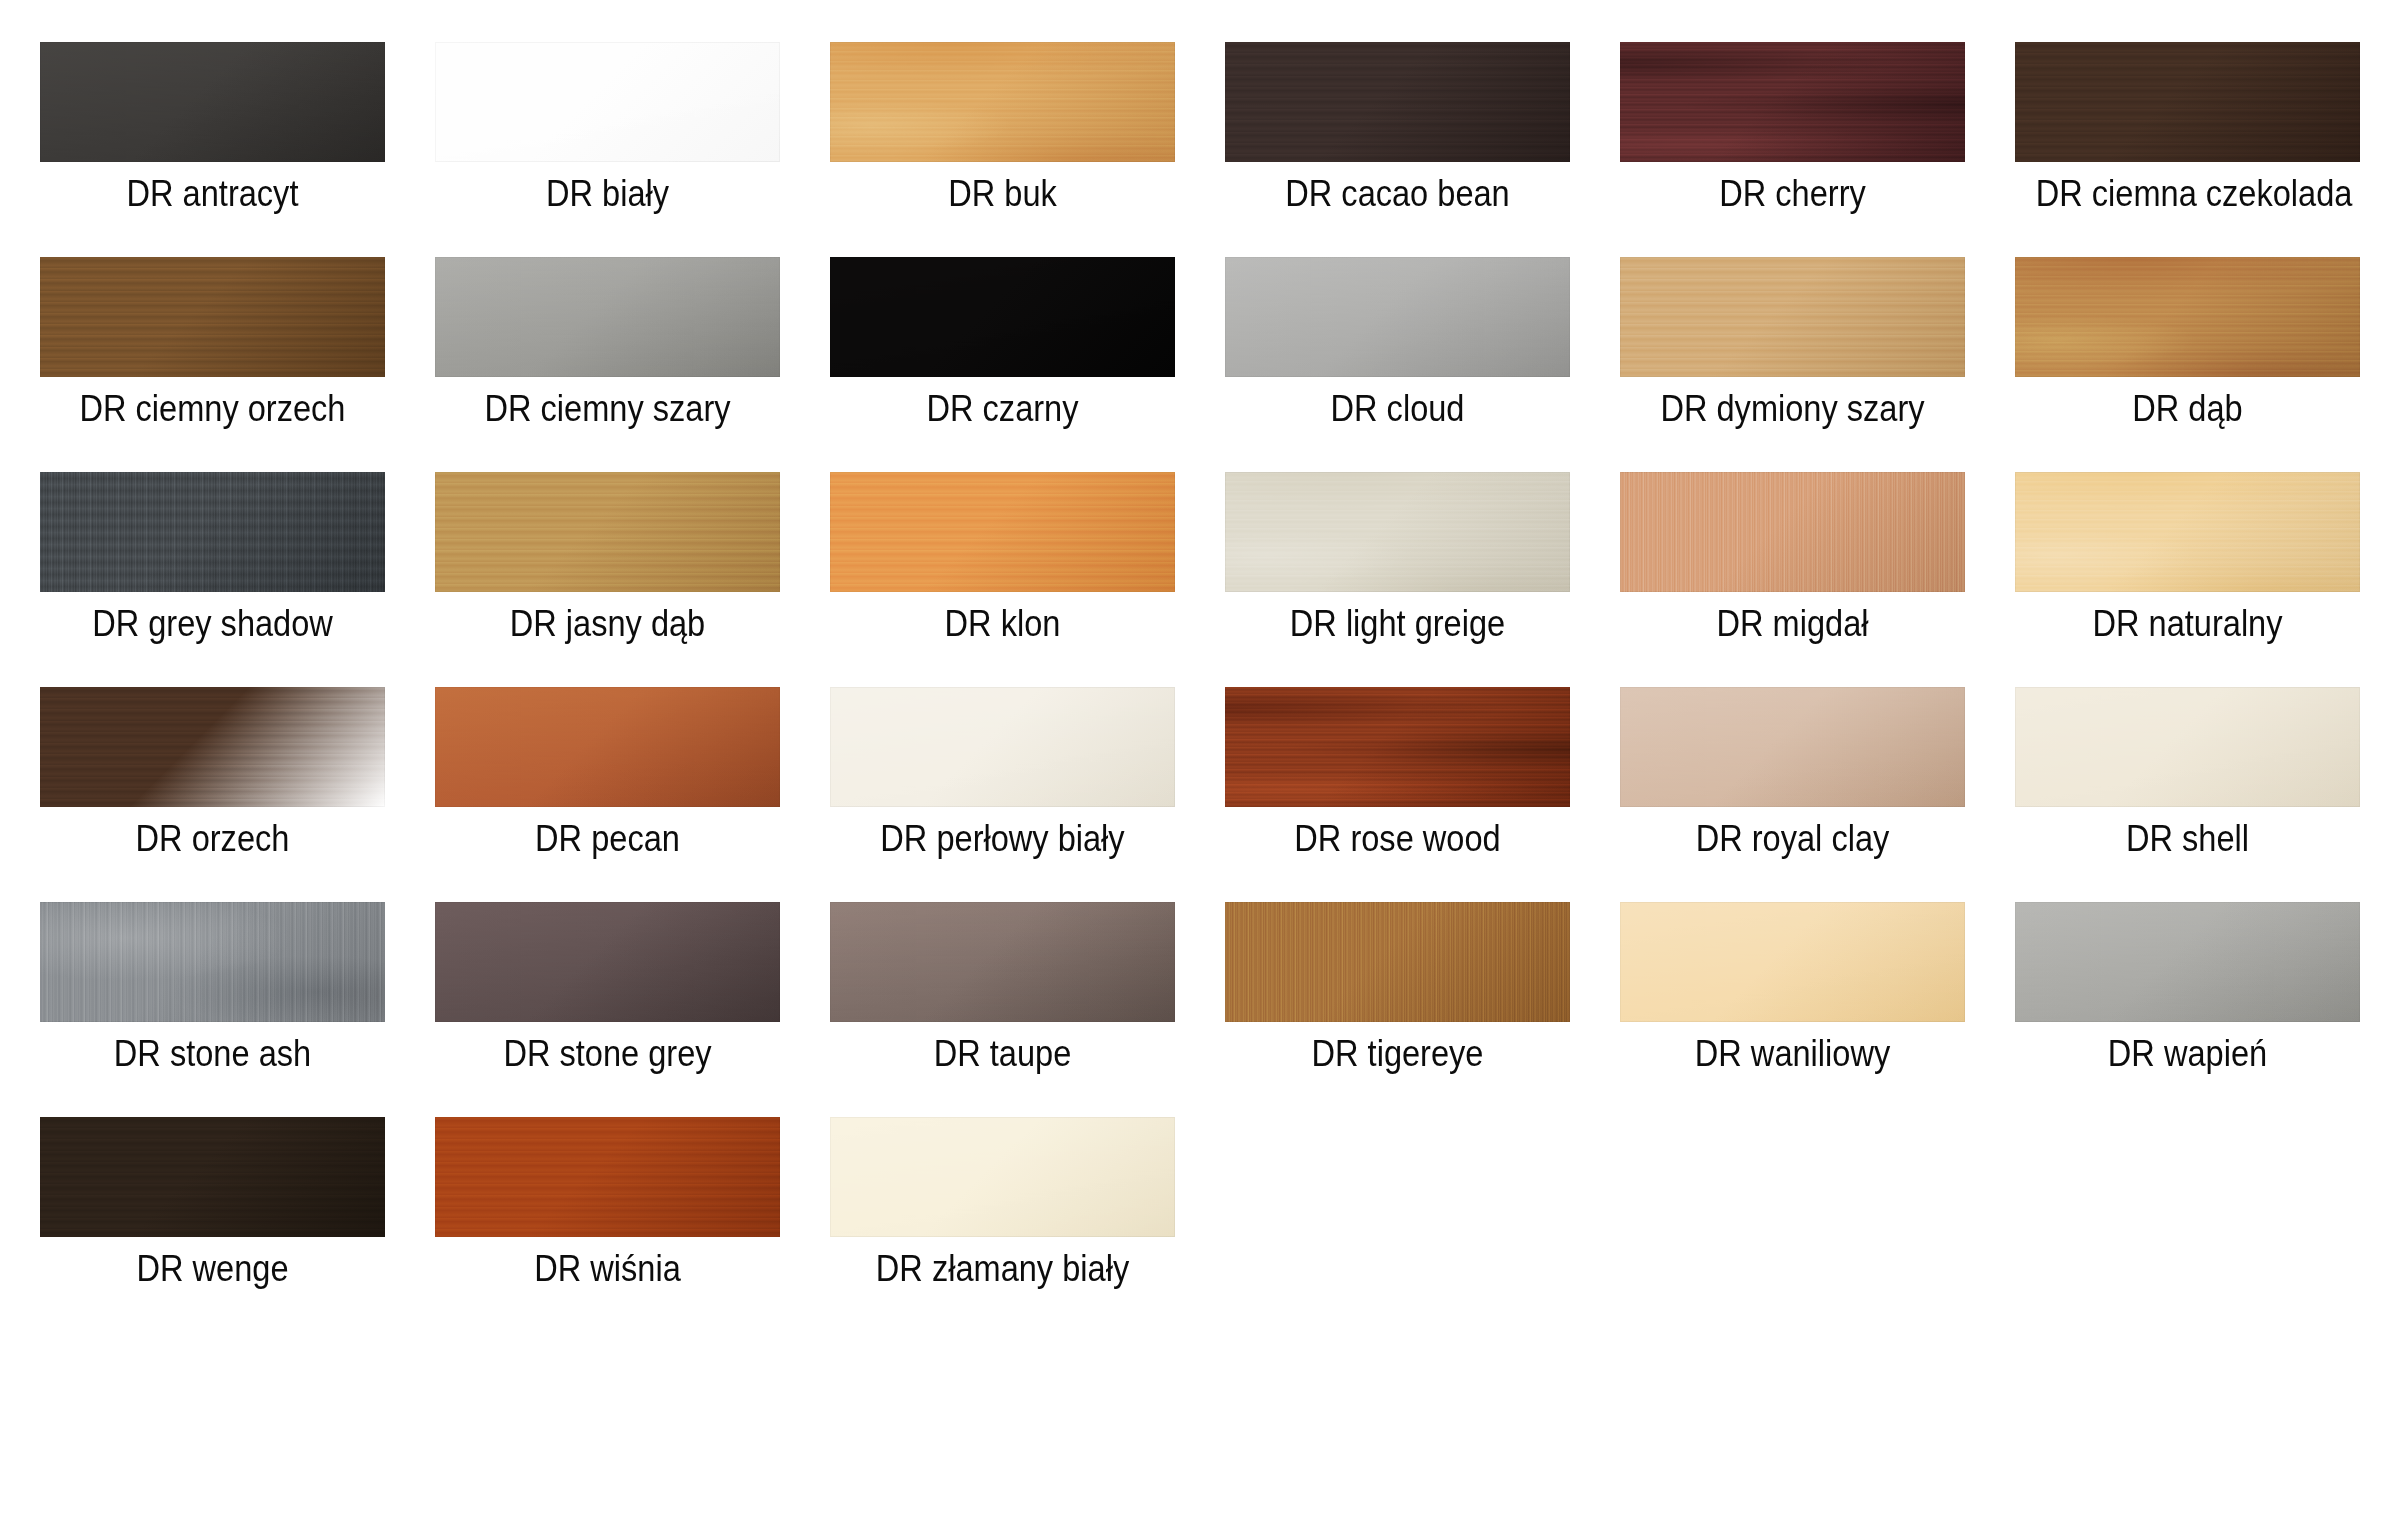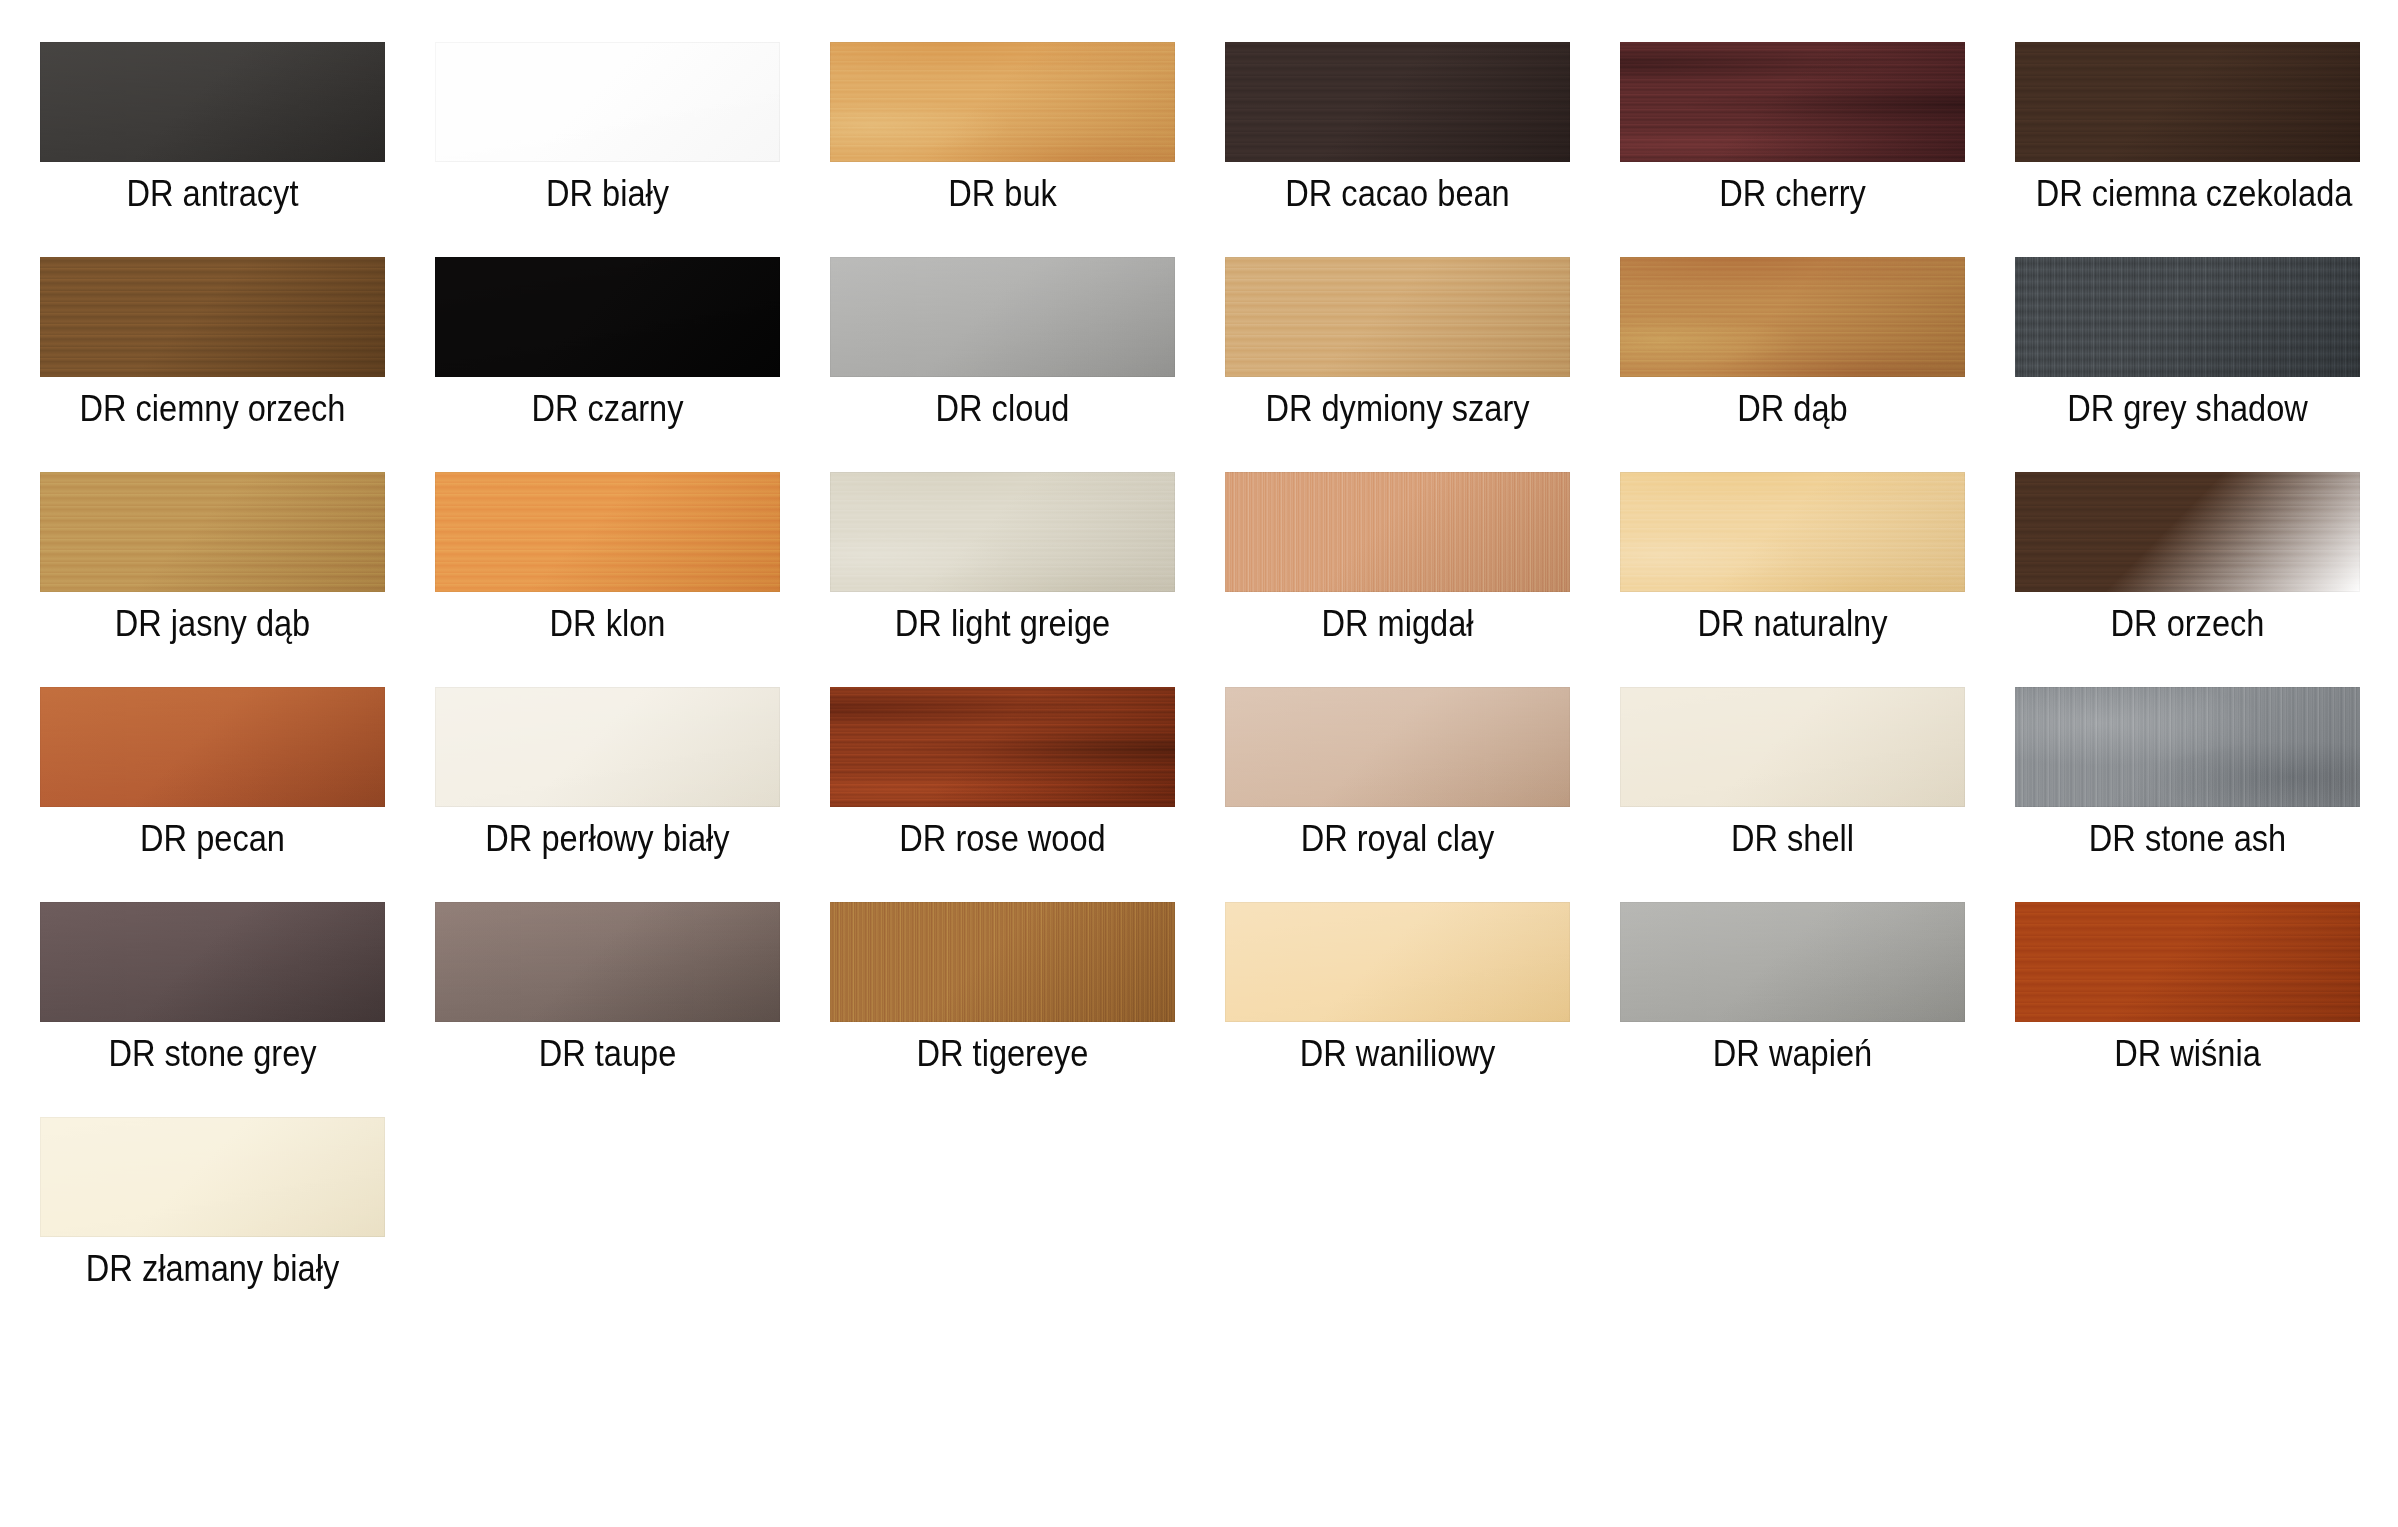--- a/index.html
+++ b/index.html
@@ -177,20 +177,26 @@
       </div>
       <div class="label">DR ciemna czekolada</div>
     </div>
     <div class="cell">
       <div class="swatch tex-grain-h" style="background: linear-gradient(135deg, rgb(121, 83, 44) 0%, rgb(121, 83, 44) 45%, rgb(92, 61, 30) 100%); box-shadow: rgba(0, 0, 0, 0.043) 0px 0px 0px 0.9px inset;">
         <div class="grain"></div>
       </div>
       <div class="label">DR ciemny orzech</div>
     </div>
     <div class="cell">
+      <div class="swatch tex-flat" style="background: linear-gradient(135deg, rgb(157, 157, 153) 0%, rgb(157, 157, 153) 45%, rgb(140, 140, 136) 100%); box-shadow: rgba(0, 0, 0, 0.043) 0px 0px 0px 0.9px inset;">
+        <div class="grain"></div>
+      </div>
+      <div class="label">DR ciemny szary</div>
+    </div>
+    <div class="cell">
       <div class="swatch tex-flat" style="background: linear-gradient(135deg, rgb(11, 10, 10) 0%, rgb(11, 10, 10) 45%, rgb(4, 4, 4) 100%); box-shadow: rgba(0, 0, 0, 0.043) 0px 0px 0px 0.9px inset;">
         <div class="grain"></div>
       </div>
       <div class="label">DR czarny</div>
     </div>
     <div class="cell">
       <div class="swatch tex-flat" style="background: linear-gradient(135deg, rgb(173, 173, 171) 0%, rgb(173, 173, 171) 45%, rgb(156, 156, 154) 100%); box-shadow: rgba(0, 0, 0, 0.043) 0px 0px 0px 0.9px inset;">
         <div class="grain"></div>
       </div>
       <div class="label">DR cloud</div>
@@ -307,20 +313,26 @@
       <div class="swatch tex-flat" style="background: linear-gradient(135deg, rgb(246, 220, 174) 0%, rgb(246, 220, 174) 45%, rgb(233, 203, 150) 100%); box-shadow: rgba(0, 0, 0, 0.043) 0px 0px 0px 0.9px inset;">
         <div class="grain"></div>
       </div>
       <div class="label">DR waniliowy</div>
     </div>
     <div class="cell">
       <div class="swatch tex-flat" style="background: linear-gradient(135deg, rgb(169, 169, 165) 0%, rgb(169, 169, 165) 45%, rgb(152, 152, 148) 100%); box-shadow: rgba(0, 0, 0, 0.043) 0px 0px 0px 0.9px inset;">
         <div class="grain"></div>
       </div>
       <div class="label">DR wapień</div>
+    </div>
+    <div class="cell">
+      <div class="swatch tex-grain-h" style="background: linear-gradient(135deg, rgb(45, 34, 25) 0%, rgb(45, 34, 25) 45%, rgb(29, 22, 15) 100%); box-shadow: rgba(0, 0, 0, 0.043) 0px 0px 0px 0.9px inset;">
+        <div class="grain"></div>
+      </div>
+      <div class="label">DR wenge</div>
     </div>
     <div class="cell">
       <div class="swatch tex-grain-h" style="background: linear-gradient(135deg, rgb(170, 68, 23) 0%, rgb(170, 68, 23) 45%, rgb(138, 51, 16) 100%); box-shadow: rgba(0, 0, 0, 0.043) 0px 0px 0px 0.9px inset;">
         <div class="grain"></div>
       </div>
       <div class="label">DR wiśnia</div>
     </div>
     <div class="cell">
       <div class="swatch tex-flat" style="background: linear-gradient(135deg, rgb(248, 241, 220) 0%, rgb(248, 241, 220) 45%, rgb(236, 227, 202) 100%); box-shadow: rgba(0, 0, 0, 0.043) 0px 0px 0px 0.9px inset;">
         <div class="grain"></div>

